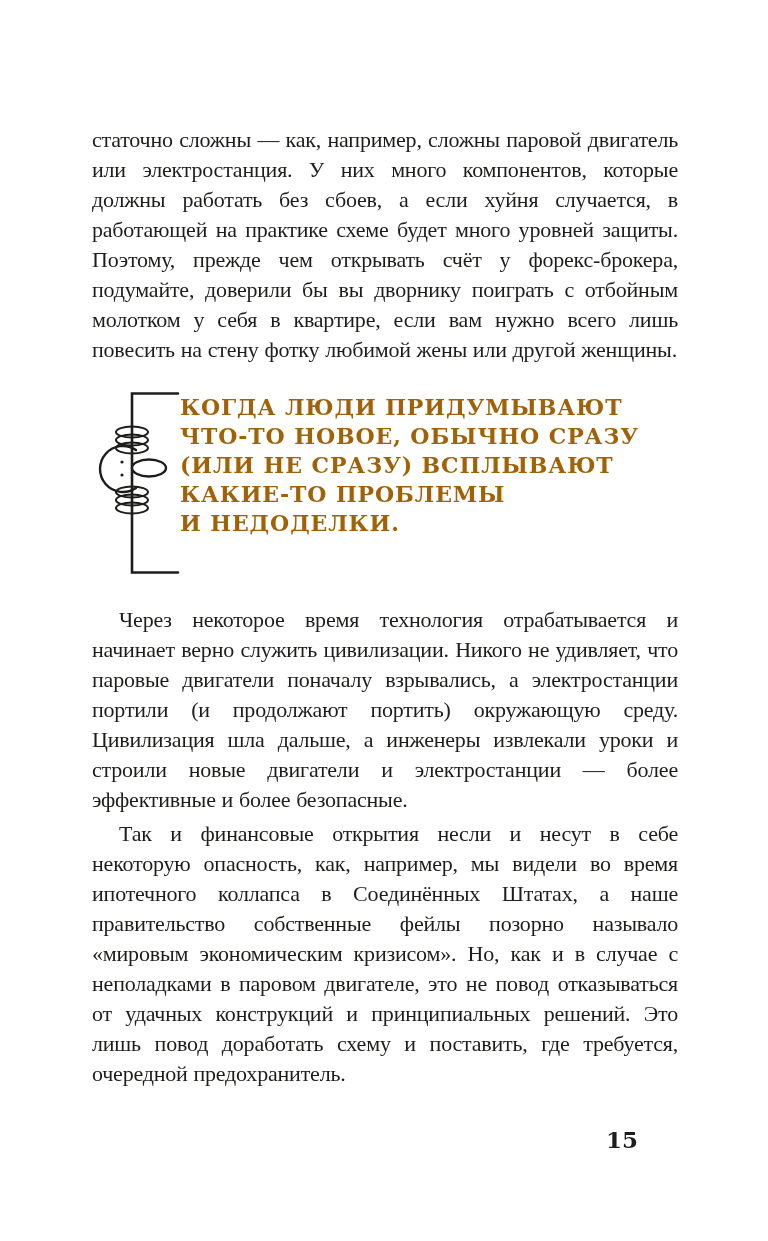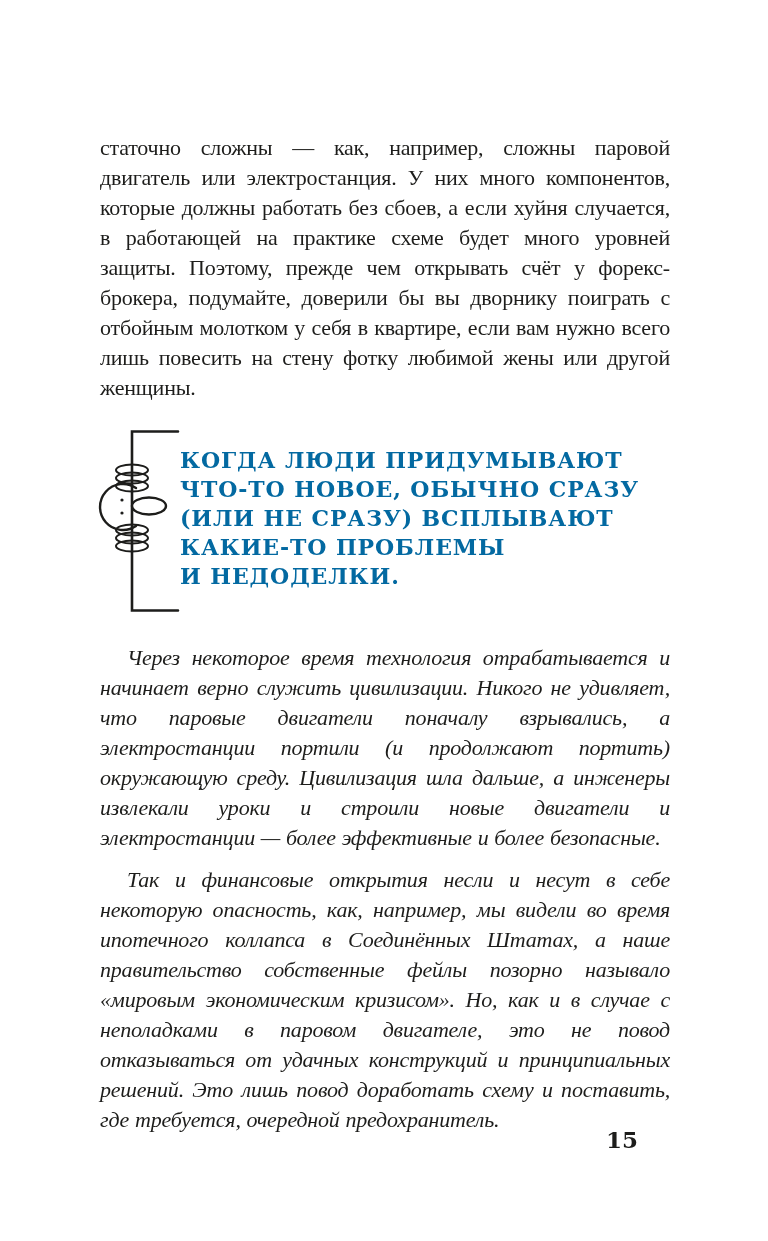--- a/index.html
+++ b/index.html
@@ -12,55 +12,54 @@
     width: 768px;
     height: 1241px;
     background: #ffffff;
     overflow: hidden;
     box-sizing: border-box;
     padding: 121px 86px 0 88px;
     font-family: "Liberation Serif", serif;
     color: #1d1d1b;
   }
   .body-paragraph {
-    margin: 12px;
+    margin: 4px;
     text-align: justify;
     font-size: 22px;
     line-height: 30px;
     letter-spacing: -0.2px;
     word-spacing: 0.5px;
   }
   .body-paragraph.indent {
     text-indent: 27px;
-    font-style: italic;
   }
   .callout {
     position: relative;
     margin: 27px 0 33px 42px;
     height: 180px;
   }
   .callout-bracket {
     position: absolute;
     left: -34px;
     top: 0;
     width: 90px;
     height: 182px;
   }
   .callout-text {
     position: absolute;
     left: 50px;
-    top: 16px;
+    top: 1px;
     width: 470px;
     font-family: "DejaVu Serif", serif;
     font-weight: bold;
     font-size: 22px;
     line-height: 29px;
     letter-spacing: 0.9px;
     white-space: pre-line;
-    color: #0369a1;
+    color: #a16207;
   }
   .page-number {
     position: absolute;
     left: 606px;
     top: 1126px;
     font-family: "DejaVu Serif", serif;
     font-weight: bold;
     font-size: 23px;
     color: #1d1d1b;
   }

